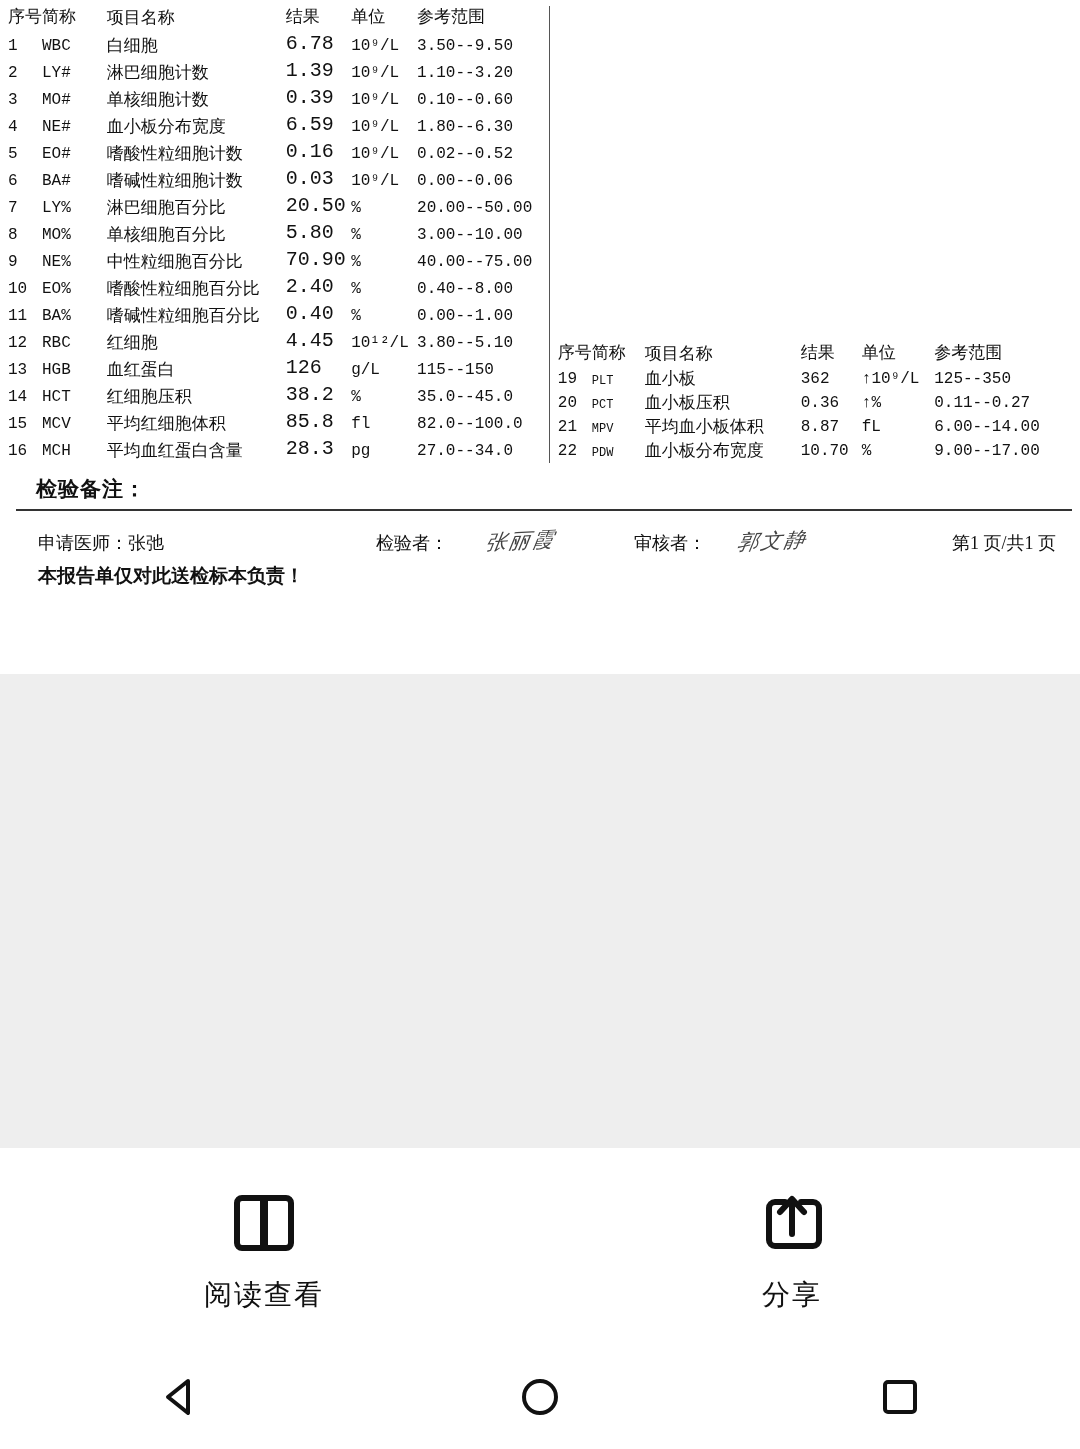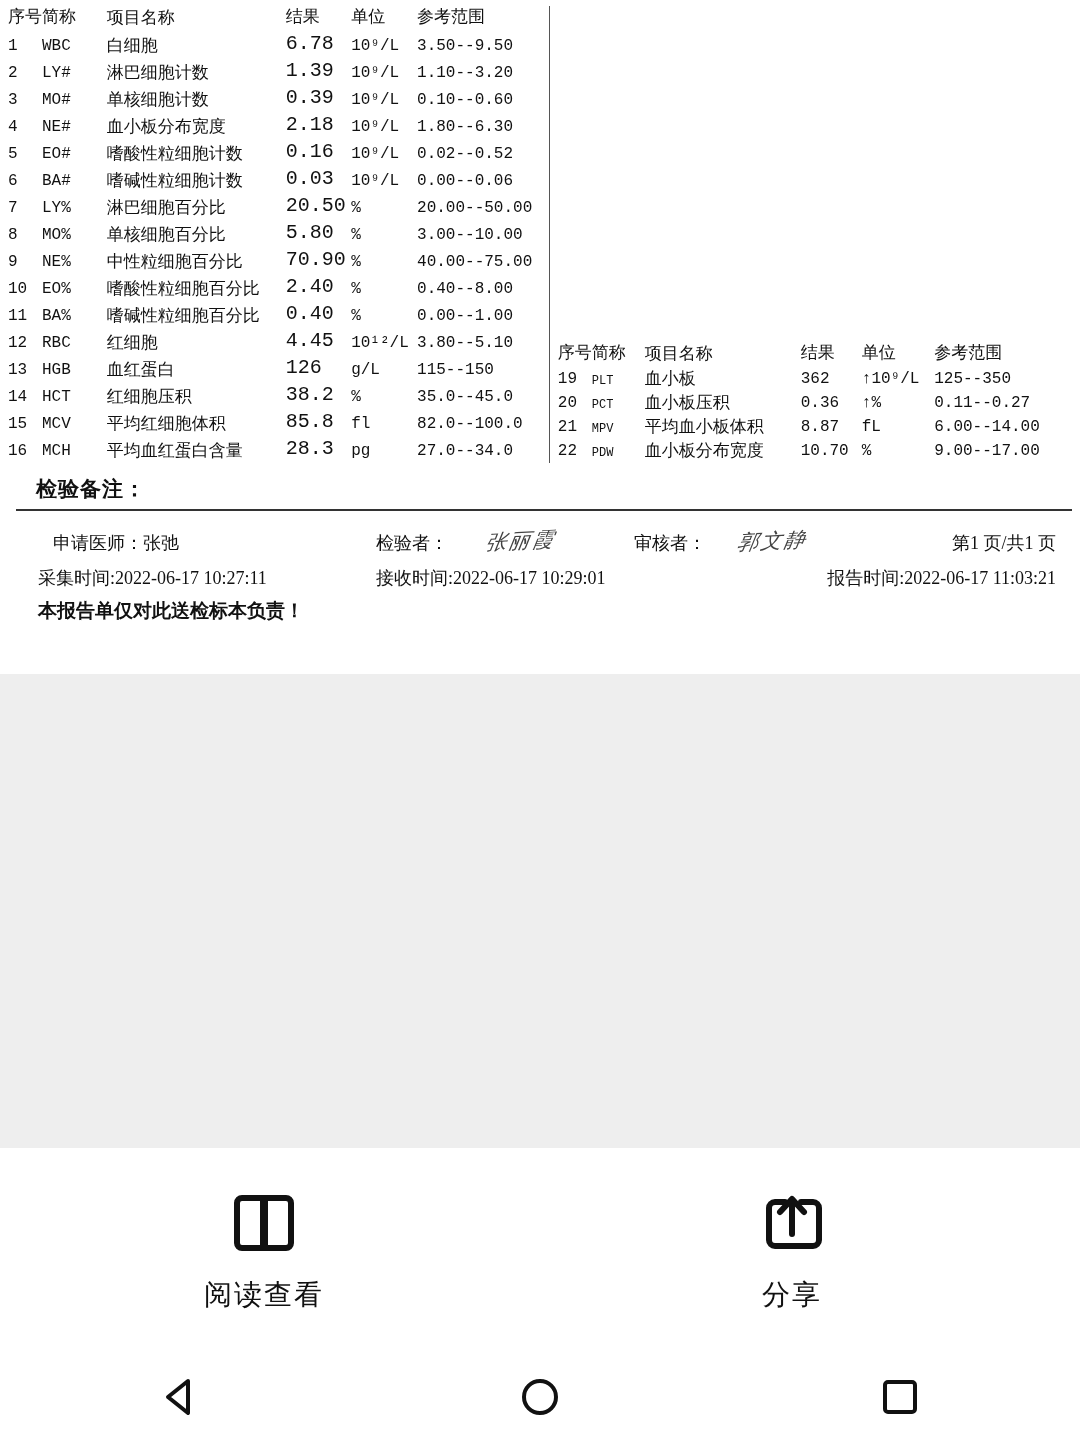--- a/index.html
+++ b/index.html
@@ -115,21 +115,21 @@
     font-family: "Liberation Serif", serif;
     font-style: italic;
     font-size: 21px;
     color: #222;
     transform: skewX(-12deg) rotate(-3deg);
     display: inline-block;
     letter-spacing: 2px;
     opacity: .85;
   }
   .pagecount { position: absolute; right: 0; bottom: 0; font-size: 18px;}
-  .fr1-a { position: absolute; left: 0; margin-left: 15px; }
+  .fr1-a { position: absolute; left: 0; }
   .fr1-b { position: absolute; left: 338px; }
   .fr1-c { position: absolute; left: 448px; }
   .fr1-d { position: absolute; left: 596px; margin-top: 16px; }
   .fr1-e { position: absolute; left: 700px; }
 
   .fr2-a { position: absolute; left: 0; }
   .fr2-b { position: absolute; left: 338px; }
   .fr2-c { position: absolute; right: 0; }
 
   .disclaimer {
@@ -234,21 +234,21 @@
           <td class="c-abbr">MO#</td>
           <td class="c-name">单核细胞计数</td>
           <td class="c-res">0.39</td>
           <td class="c-unit">10⁹/L</td>
           <td class="c-ref">0.10--0.60</td>
         </tr>
         <tr>
           <td class="c-no">4</td>
           <td class="c-abbr">NE#</td>
           <td class="c-name">血小板分布宽度</td>
-          <td class="c-res">2.18</td>
+          <td class="c-res">6.59</td>
           <td class="c-unit">10⁹/L</td>
           <td class="c-ref">1.80--6.30</td>
         </tr>
         <tr>
           <td class="c-no">5</td>
           <td class="c-abbr">EO#</td>
           <td class="c-name">嗜酸性粒细胞计数</td>
           <td class="c-res">0.16</td>
           <td class="c-unit">10⁹/L</td>
           <td class="c-ref">0.02--0.52</td>
@@ -397,25 +397,20 @@
 
   <div class="footer">
     <div class="foot-row" style="height: 34px;">
       <span class="foot-label fr1-a">申请医师：张弛</span>
       <span class="foot-label fr1-b">检验者：</span>
       <span class="sig fr1-c">张丽霞</span>
       <span class="foot-label fr1-d">审核者：</span>
       <span class="sig fr1-e">郭文静</span>
       <span class="pagecount">第1 页/共1 页</span>
     </div>
-    <div class="foot-row" style="height: 28px;">
-      <span class="foot-label fr2-a">采集时间:2022-06-17 10:27:11</span>
-      <span class="foot-label fr2-b">接收时间:2022-06-17 10:29:01</span>
-      <span class="foot-label fr2-c">报告时间:2022-06-17 11:03:21</span>
-    </div>
     <div class="disclaimer">本报告单仅对此送检标本负责！</div>
   </div>
 </div>
 
 <div class="grey-area"></div>
 
 <div class="action-bar">
 
   <div class="action">
     <div class="glyph">

